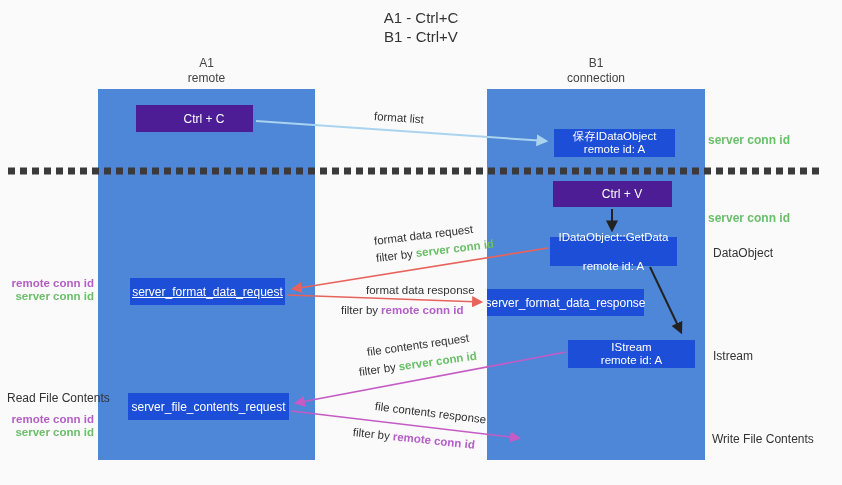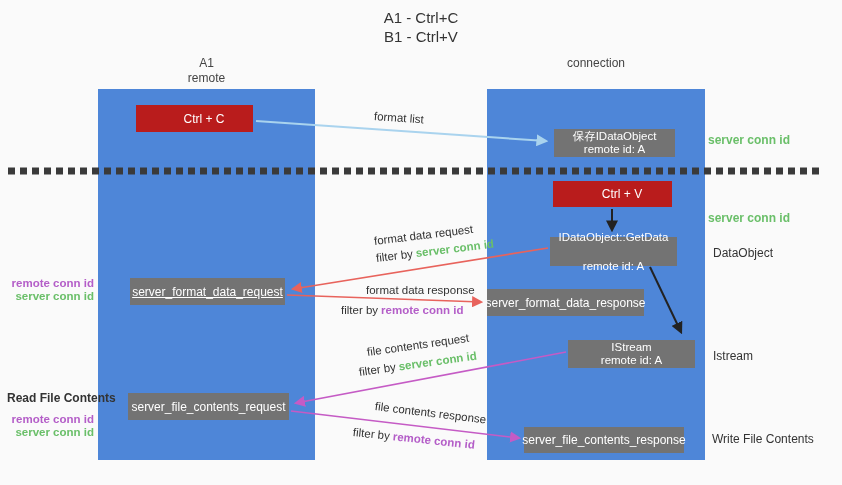--- a/index.html
+++ b/index.html
@@ -16,22 +16,22 @@
 
   .lane { position:absolute; top:89px; width:217px; height:371px; background:#4e86d8; }
   .lane.left { left:98px; }
   .lane.right { left:487px; width:218px; }
 
   svg.overlay { position:absolute; left:0; top:0; width:842px; height:485px;
                 pointer-events:none; z-index:2; }
 
   .box { position:absolute; z-index:3; display:flex; align-items:center; justify-content:center;
          color:#fff; font-size:12px; text-align:center; white-space:nowrap; }
-  .box.green { background:#b91c1c;padding-left:19px; }
-  .box.orange { background:#737373; }
+  .box.green { background:#4c1d95;padding-left:19px; }
+  .box.orange { background:#1d4ed8; }
   .box.two-line { flex-direction:column; font-size:11.5px; line-height:13px; }
 
   .lbl { position:absolute; z-index:3; font-size:11.5px; color:#333; white-space:nowrap; }
   .lbl .green-t { color:#6abf69; font-weight:bold; margin-left:3px; }
   .lbl .purple-t { color:#b45ec8; font-weight:bold; margin-left:3px; }
   .lbl.green-t { color:#6abf69; font-weight:bold; }
   .rot { transform-origin:left center; }
 
   .conn-group { position:absolute; z-index:3; left:0; width:94px; text-align:right;
                 font-size:11.5px; line-height:13px; font-weight:bold; }
@@ -46,20 +46,21 @@
   <div class="title">
     <div>A1 - Ctrl+C</div>
     <div>B1 - Ctrl+V</div>
   </div>
 
   <div class="lane-header left">
     <div>A1</div>
     <div>remote</div>
   </div>
   <div class="lane-header right">
+    <div>B1</div>
     <div>connection</div>
   </div>
 
   <div class="lane left"></div>
   <div class="lane right"></div>
 
   <svg class="overlay" viewBox="0 0 842 485">
     <defs>
       <marker id="m-blue" viewBox="0 0 10 10" refX="8" refY="5" markerWidth="6" markerHeight="6" orient="auto-start-reverse">
         <path d="M0,0 L10,5 L0,10 z" fill="#a9d3ee"></path>
@@ -102,21 +103,20 @@
 
   <div class="box orange" style="left:487px; top:289px; width:157px; height:27px;">server_format_data_response</div>
 
   <div class="box orange two-line" style="left:568px; top:340px; width:127px; height:28px;">
     <span>IStream</span>
     <span>remote id: A</span>
   </div>
 
   <div class="box orange" style="left:128px; top:393px; width:161px; height:27px;">server_file_contents_request</div>
 
-  <div class="box orange" style="left:524px; top:427px; width:160px; height:26px;">server_file_contents_response</div>
 
   <div class="lbl rot" style="left:374px; top:110px; transform:rotate(4deg);">format list</div>
 
   <div class="lbl rot" style="left:374px; top:235px; transform:rotate(-7deg);">format data request</div>
   <div class="lbl rot" style="left:376px; top:252px; transform:rotate(-7deg);">
     <span>filter by</span><span class="green-t">server conn id</span>
   </div>
 
   <div class="lbl" style="left:366px; top:284px;">format data response</div>
   <div class="lbl" style="left:341px; top:304px;">
@@ -137,20 +137,20 @@
   <div class="lbl green-t" style="left:708px; top:211px; font-size:12px;">server conn id</div>
   <div class="lbl" style="left:713px; top:246px; font-size:12px;">DataObject</div>
   <div class="lbl" style="left:713px; top:349px; font-size:12px;">Istream</div>
   <div class="lbl" style="left:712px; top:432px; font-size:12px;">Write File Contents</div>
 
   <div class="conn-group" style="top:277px;">
     <div class="remote">remote conn id</div>
     <div class="server">server conn id</div>
   </div>
 
-  <div class="lbl" style="left:7px; top:391px; font-size:12px;font-weight:bold;">Read File Contents</div>
+  <div class="lbl" style="left:7px; top:391px; font-size:12px;">Read File Contents</div>
 
   <div class="conn-group" style="top:413px;">
     <div class="remote">remote conn id</div>
     <div class="server">server conn id</div>
   </div>
 
 </div>
 
 </body></html>

